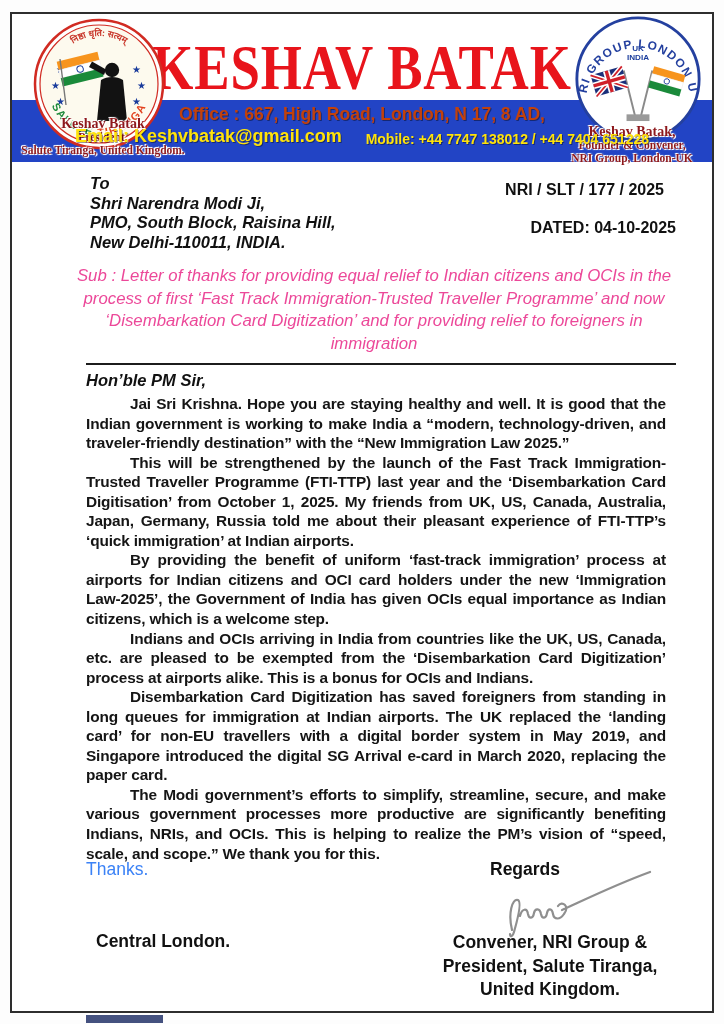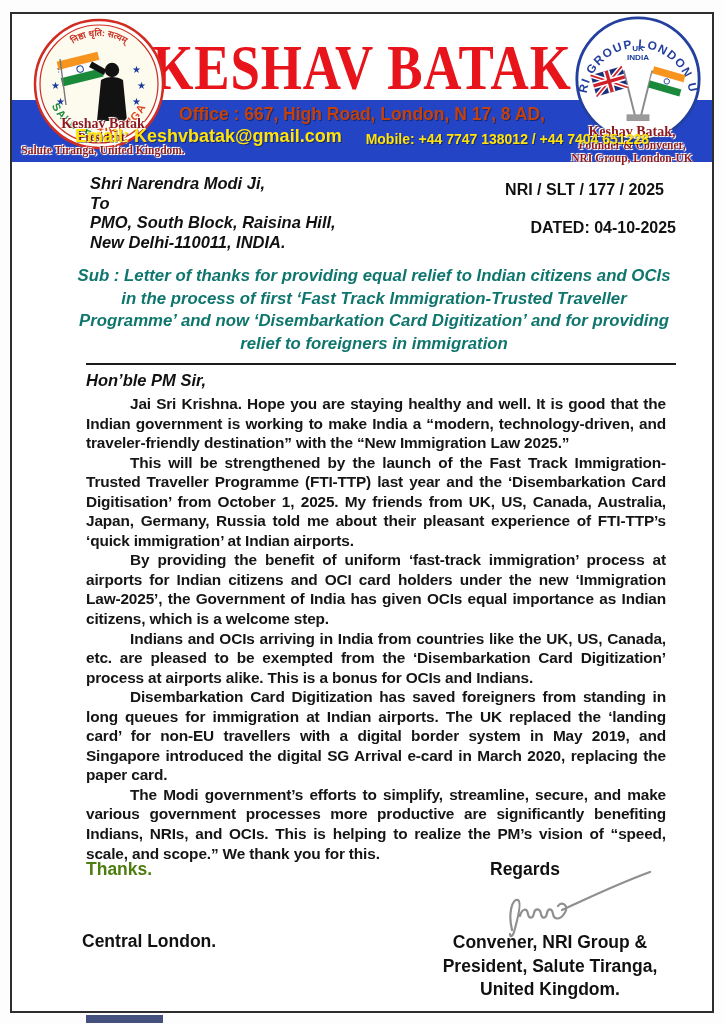--- a/index.html
+++ b/index.html
@@ -40,30 +40,30 @@
     color:#ffe30a; text-shadow:1px 1px 0 rgba(0,0,0,.4); white-space:nowrap;
   }
   .email { font-weight:bold; font-size:18px; }
   .mobile { font-weight:bold; font-size:14px; padding-top:4px; }
   
   .recipient { position:absolute; left:78px; top:160px; font-weight:bold; font-style:italic;
                font-size:16.5px; line-height:19.5px; color:#111; }
   .refno { position:absolute; right:48px; top:167px; font-weight:bold; font-size:16px; color:#111; }
   .dated { position:absolute; right:36px; top:205px; font-weight:bold; font-size:16px; color:#111; }
   .subject { position:absolute; left:58px; right:34px; top:251px; text-align:center;
-             font-weight:bold; font-style:italic; font-size:16.8px; line-height:22.5px; color:#0f766e; }
+             font-weight:normal; font-style:italic; font-size:16.8px; line-height:22.5px; color:#ec4899; }
   .divider { position:absolute; left:74px; right:36px; top:349px; border-top:2px solid #1c1c1c; }
   .salutation { position:absolute; left:74px; top:357px; font-weight:bold; font-style:italic; font-size:16.5px; color:#111; }
   .paras { position:absolute; left:74px; width:580px; top:380px; text-align:justify;
            font-size:15.4px; line-height:19.55px; letter-spacing:-0.15px; color:#151515;font-weight:bold; }
   .paras p { text-indent:44px; margin:0; }
-  .thanks  { position:absolute; left:74px;  top:845px; font-weight:bold; font-size:17.5px; color:#4d7c0f; }
+  .thanks  { position:absolute; left:74px;  top:845px; font-weight:normal; font-size:17.5px; color:#3b82f6; }
   .regards { position:absolute; left:478px; top:845px; font-weight:bold; font-size:17.5px; color:#111; }
   .signature { position:absolute; left:438px; top:850px; width:212px; height:78px; }
-  .place   { position:absolute; left:70px;  top:917px; font-weight:bold; font-size:17.5px; color:#111; }
+  .place   { position:absolute; left:84px;  top:917px; font-weight:bold; font-size:17.5px; color:#111; }
   .signoff { position:absolute; right:26px; top:917px; width:272px; text-align:center;
              font-weight:bold; font-size:17.5px; line-height:23.5px; color:#111; }
   .next-page-edge { position:absolute; left:86px; top:1015px; width:77px; height:8px; background:#44517f; }
   svg text { font-family:"Liberation Sans", sans-serif; }
 </style>
 </head>
 <body>
 
 <div class="page">
   <div class="sheet">
@@ -155,22 +155,22 @@
       <div class="l3">NRI Group, London-UK</div>
     </div>
 
     <div class="office-line">Office : 667, High Road, London, N 17, 8 AD,</div>
     <div class="contact-row">
       <span class="email">Email: Keshvbatak@gmail.com</span>
       <span class="mobile">Mobile: +44 7747 138012 / +44 7404 651228</span>
     </div>
 
     <div class="recipient">
+      <div>To</div>
       <div>Shri Narendra Modi Ji,</div>
-      <div>To</div>
       <div>PMO, South Block, Raisina Hill,</div>
       <div>New Delhi-110011, INDIA.</div>
     </div>
     <div class="refno">NRI / SLT / 177 / 2025</div>
     <div class="dated">DATED: 04-10-2025</div>
 
     <div class="subject">Sub : Letter of thanks for providing equal relief to Indian citizens and OCIs in the process of first ‘Fast Track Immigration-Trusted Traveller Programme’ and now ‘Disembarkation Card Digitization’ and for providing relief to foreigners in immigration</div>
     <div class="divider"></div>
 
     <div class="salutation">Hon’ble PM Sir,</div>

